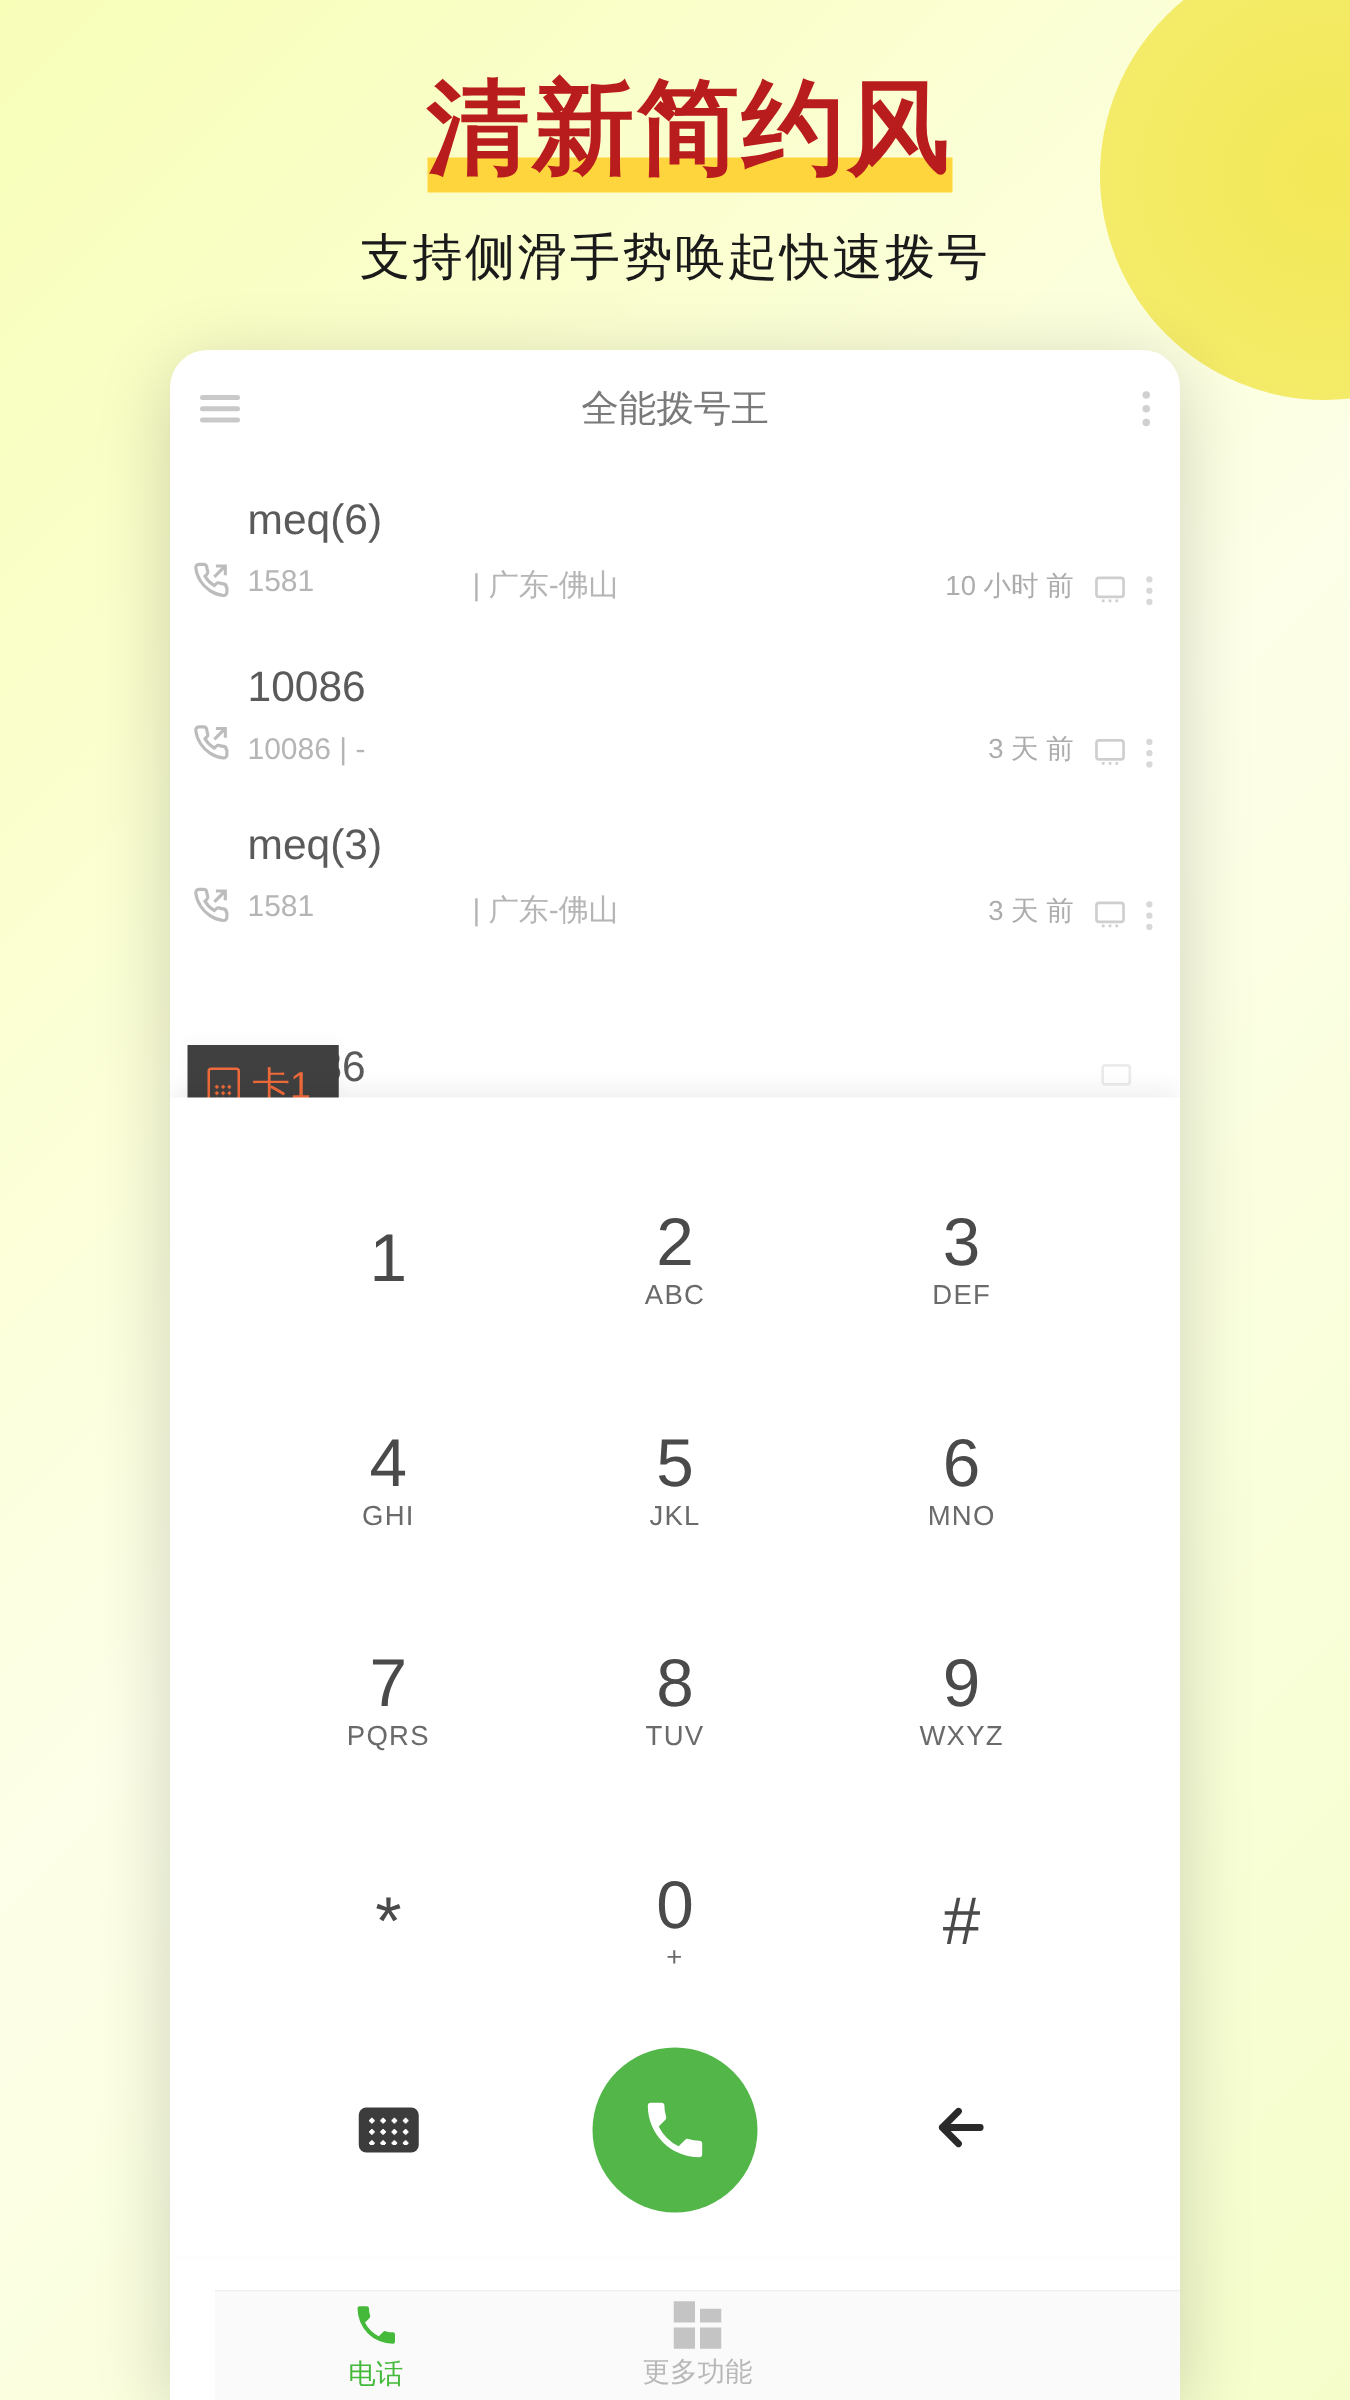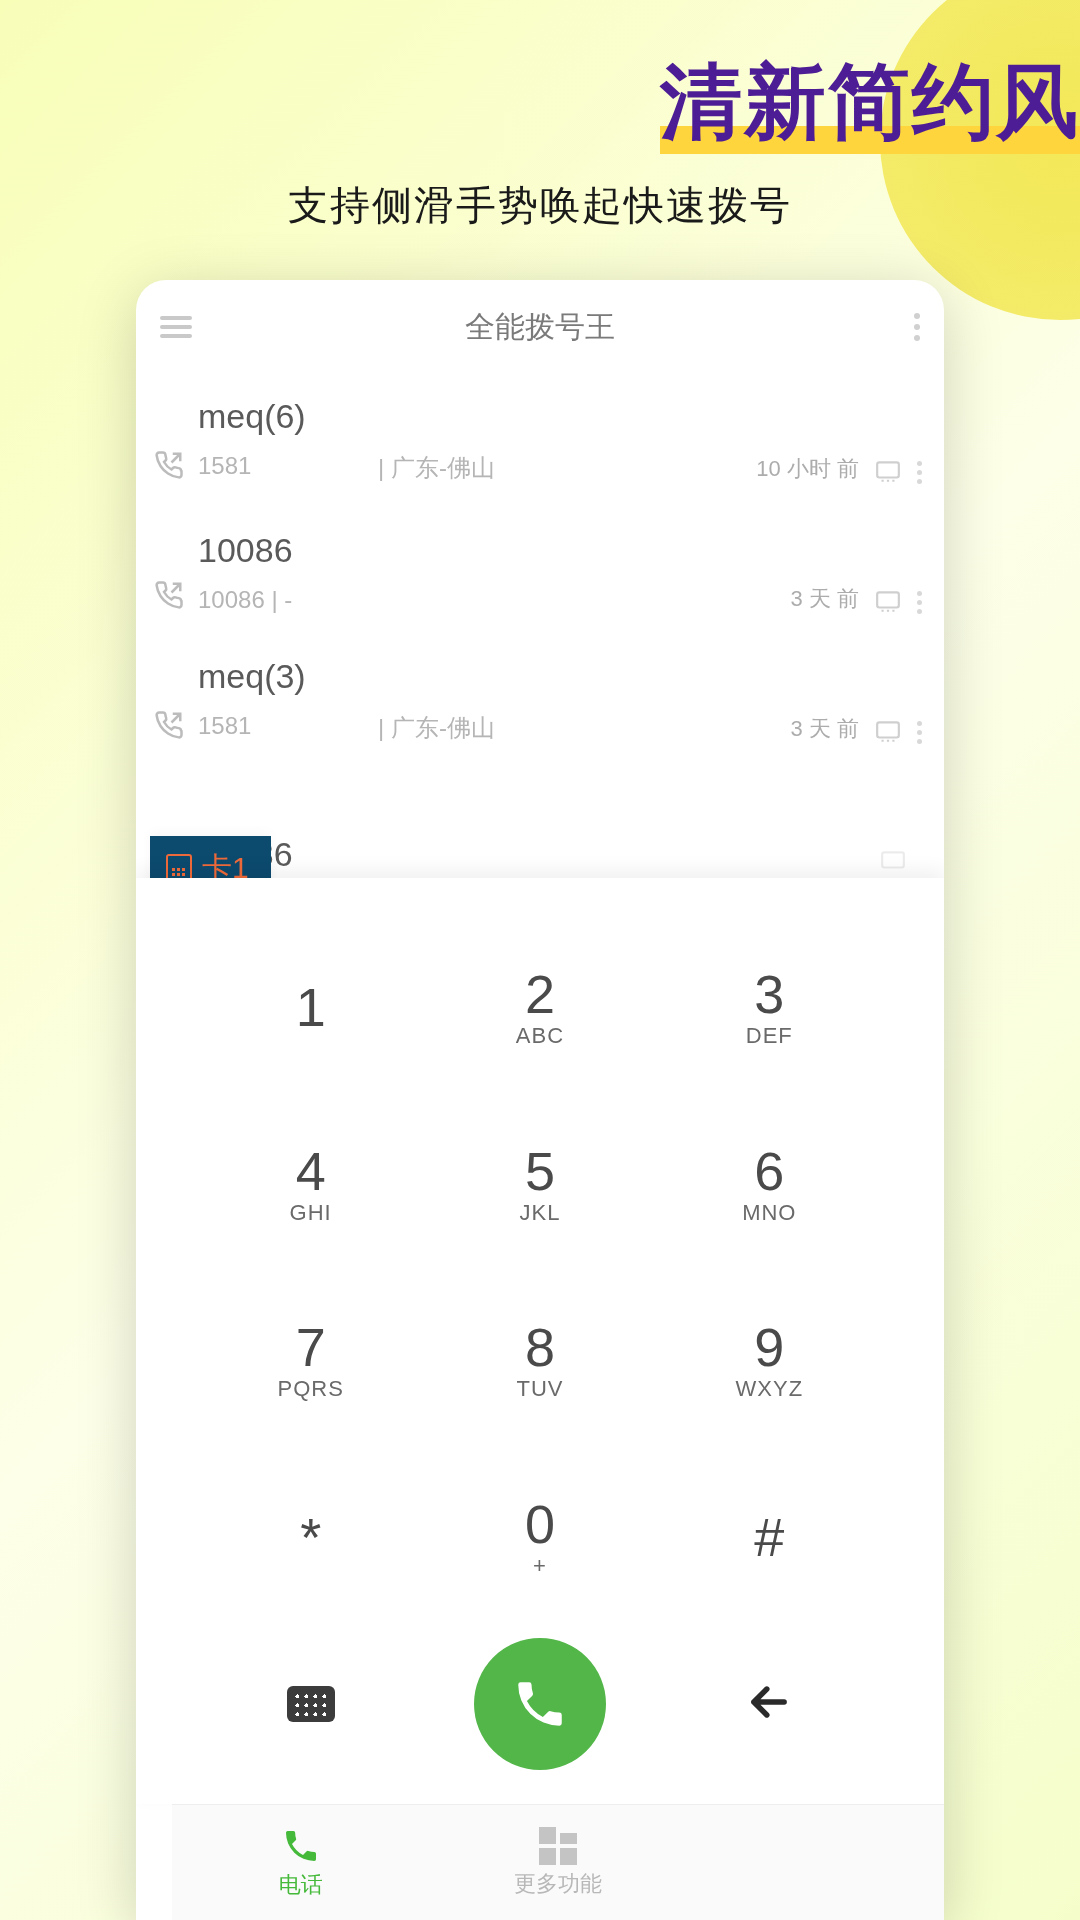--- a/index.html
+++ b/index.html
@@ -14,24 +14,24 @@
 .bg-circle {
   position: absolute;
   width: 360px;
   height: 360px;
   border-radius: 50%;
   background: radial-gradient(circle, #f3e857 0%, #f4ec6f 100%);
   right: -160px;
   top: -40px;
 }
 .hero-title {
-  text-align: right;
+  text-align: center;
   font-size: 82px;
   font-weight: 700;
-  color: #4c1d95;
+  color: #b91c1c;
   padding-top: 48px;
   position: relative;
   z-index: 2;
   letter-spacing: 2px;
   margin-left: 23px;
 }
 .hero-title span {
   position: relative;
   display: inline-block;
 }
@@ -117,21 +117,21 @@
 .call-sub { display: flex; font-size: 24px; color: #b5b5b5; margin-top: 16px; }
 .call-sub .num { width: 180px; }
 .call-time { font-size: 22px; color: #acacac; margin-right: 14px; }
 .sms-icon { width: 30px; height: 26px; color: #cfcfcf; margin-right: 14px; }
 .row-more { display: flex; flex-direction: column; gap: 4px; }
 .row-more div { width: 5px; height: 5px; border-radius: 50%; background: #d8d8d8; }
 .sim-tab {
   position: absolute;
   left: 14px;
   top: 556px;
-  background: #0c4a6e;
+  background: #404040;
   padding: 12px 22px 12px 16px;
   display: flex;
   align-items: center;
   gap: 10px;
   box-shadow: 0 -4px 10px rgba(0,0,0,0.03);
 }
 .sim-tab .sim-icon {
   width: 26px; height: 30px;
   border: 2px solid #ef6a3a;
   border-radius: 3px 3px 3px 3px;
@@ -199,21 +199,21 @@
   display: flex;
   align-items: center;
   justify-content: center;
   color: #fff;
 }
 .call-btn svg { width: 58px; height: 58px; }
 .back-arrow svg { width: 52px; height: 52px; color: #2a2a2a; }
 .bottom-nav {
   position: absolute;
   bottom: 0; left: 0; right: 0;
-  height: 116px;
+  height: 88px;
   background: #fafafa;
   display: grid;
   grid-template-columns: repeat(3, 1fr);
   border-top: 1px solid #eee;
   margin-left: 36px;
 }
 .nav-item {
   display: flex;
   flex-direction: column;
   align-items: center;

